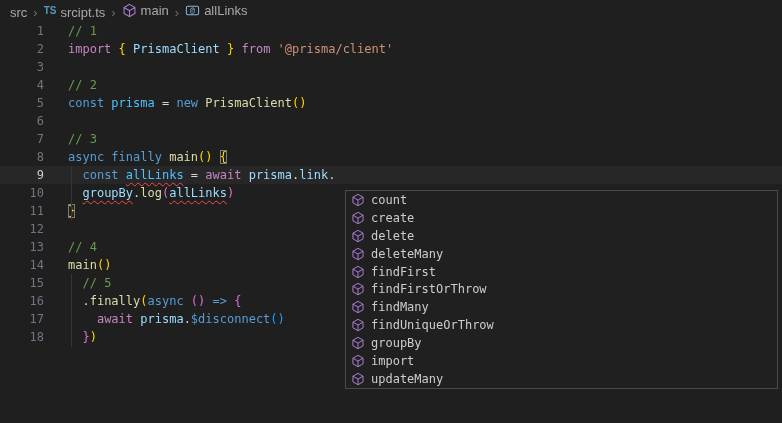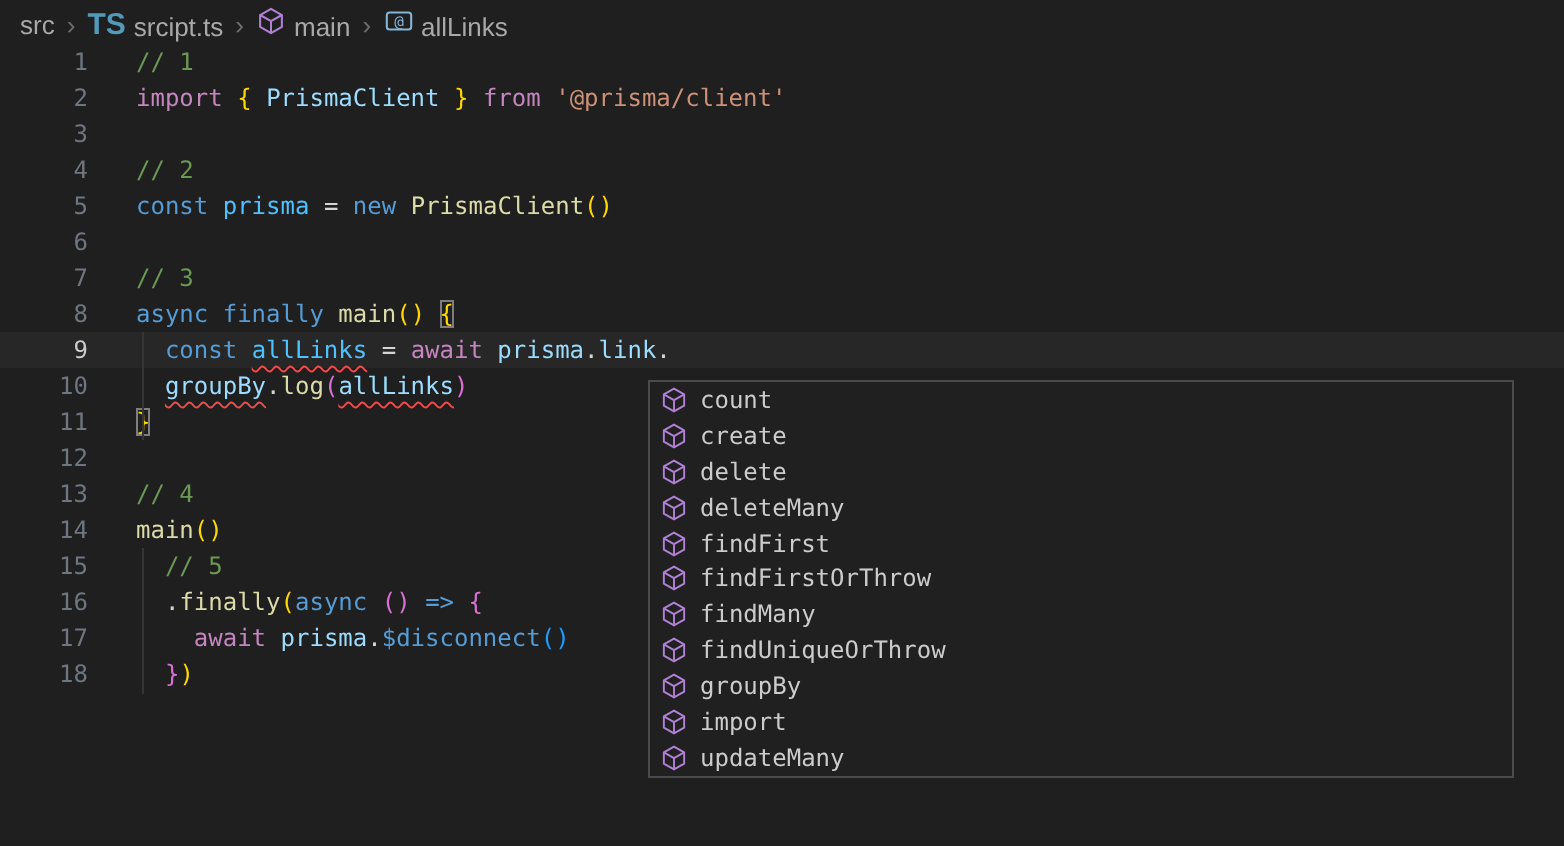--- a/index.html
+++ b/index.html
@@ -11,39 +11,39 @@
     --pl:#d4d4d4; --squiggle:#F14C4C; --symbolPurple:#B180D7; --tsBlue:#519ABA;
     --varIconBlue:#85b6d8; --indentGuide:#353535;
   }
   html,body{margin:0;padding:0;background:var(--bg);}
   #app{position:relative;width:782px;height:423px;background:var(--bg);overflow:hidden;
        font-family:"Liberation Sans",sans-serif;}
   
   #breadcrumb{position:absolute;left:0;top:0;width:782px;height:24px;display:flex;
       align-items:center;padding-left:10px;box-sizing:border-box;color:var(--breadcrumb);
       font-size:13px;gap:4px;}
-  #breadcrumb .crumb{display:flex;align-items:flex-end;gap:4px;cursor:pointer;}
+  #breadcrumb .crumb{display:flex;align-items:flex-start;gap:4px;cursor:pointer;}
   #breadcrumb .sep{color:var(--chevron);font-size:13px;padding:0 2px;}
-  #breadcrumb .ts-badge{color:var(--tsBlue);font-size:15px;font-weight:bold;letter-spacing:0;}
+  #breadcrumb .ts-badge{color:var(--tsBlue);font-size:10px;font-weight:bold;letter-spacing:0;}
   
   #editor{position:absolute;left:0;top:22px;width:782px;
       font-family:"DejaVu Sans Mono","Liberation Mono",monospace;font-size:12px;}
   .code-line{height:18px;line-height:18px;white-space:pre;display:flex;}
   .code-line.active{background:rgba(255,255,255,0.04);}
   .gutter{display:inline-block;width:44px;text-align:right;color:var(--lineNo);flex:none;}
   .code-line.active .gutter{color:var(--lineNoActive);}
   .code-text{margin-left:24px;color:var(--pl);}
   .cm{color:var(--cm);} .kw{color:var(--kw);} .ctrl{color:var(--ctrl);margin-top:38px;}
   .str{color:var(--str);} .fn{color:var(--fn);} .v{color:var(--v);} .cv{color:var(--cv);}
   .b1{color:var(--b1);} .b2{color:var(--b2);} .b3{color:var(--b3);} .pl{color:var(--pl);}
   .sq{text-decoration:underline wavy var(--squiggle);text-decoration-thickness:1px;text-underline-offset:3px;}
   .box{box-shadow:inset 0 0 0 1px #7e7e7e;}
   .indent-guide{position:absolute;width:1px;background:var(--indentGuide);left:71px;}
   
-  #suggest{position:absolute;left:324px;top:190px;width:433px;background:var(--widgetBg);
+  #suggest{position:absolute;left:345px;top:190px;width:433px;background:var(--widgetBg);
       border:1px solid var(--widgetBorder);box-sizing:border-box;z-index:5;}
   .suggest-row{height:17.9px;display:flex;align-items:center;padding-left:5px;gap:6px;
       font-family:"DejaVu Sans Mono","Liberation Mono",monospace;font-size:12px;
       color:var(--text);cursor:pointer;}
   .suggest-row svg{flex:none;}
 </style>
 </head>
 <body>
 
 <div id="app">

